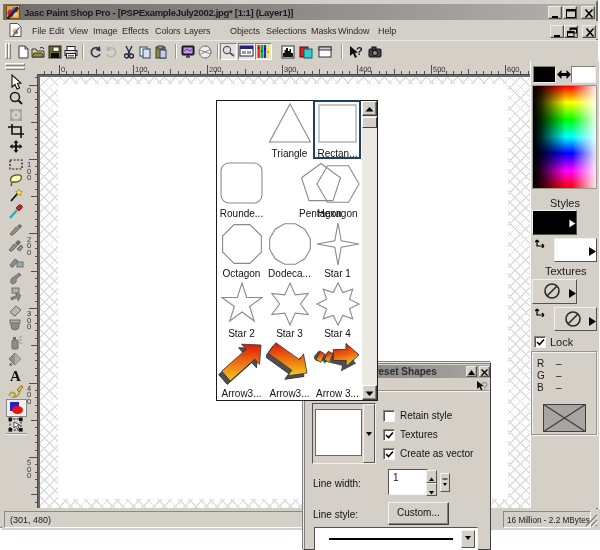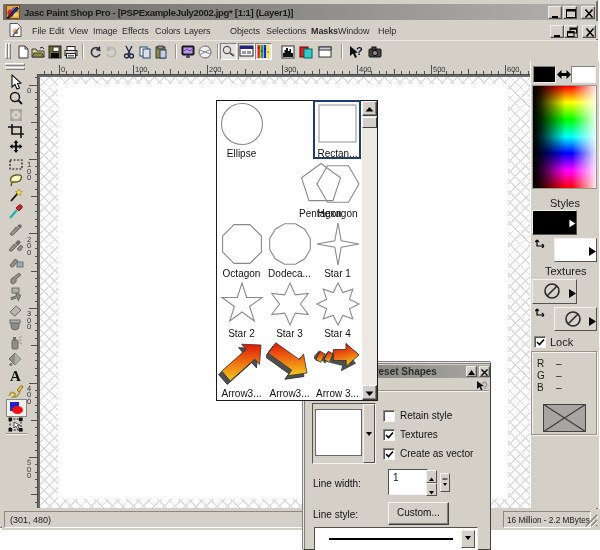--- a/index.html
+++ b/index.html
@@ -116,21 +116,21 @@
         </svg></div>
     <span class="mi" style="left:28px;">File</span>
     <span class="mi" style="left:45px;">Edit</span>
     <span class="mi" style="left:65px;">View</span>
     <span class="mi" style="left:89px;">Image</span>
     <span class="mi" style="left:118px;">Effects</span>
     <span class="mi" style="left:151px;">Colors</span>
     <span class="mi" style="left:180px;">Layers</span>
     <span class="mi" style="left:226px;">Objects</span>
     <span class="mi" style="left:262px;">Selections</span>
-    <span class="mi" style="left:307px;font-weight:bold;">Masks</span>
+    <span class="mi" style="left:307px;">Masks</span>
     <span class="mi" style="left:334px;">Window</span>
     <span class="mi" style="left:374px;">Help</span>
     <div class="winbtn" style="left:546px; top:4px;">
         <svg width="12" height="11" viewBox="0 0 12 11" style="display:block">
           <rect x="2" y="8" width="6" height="2" fill="#000"></rect>
         </svg>
       </div>
     <div class="winbtn" style="left:560px; top:4px;">
         <svg width="12" height="11" viewBox="0 0 12 11" style="display:block">
           <rect x="4" y="1" width="6.5" height="5" fill="#d4d0c8" stroke="#000"></rect>
@@ -644,26 +644,29 @@
             <line x1="14" y1="13" x2="13" y2="14"></line>
           </g>
           <g stroke="#fff" stroke-width="1">
             <line x1="15" y1="4" x2="4" y2="15"></line>
             <line x1="15" y1="9" x2="9" y2="15"></line>
           </g>
         </svg></div>
   </div>
 </div>
 <div id="dropdown">
-    <div class="cell" style="left:1px; top:0px;"><svg width="47" height="45" viewBox="0 0 47 45" style="">
-        <circle cx="24" cy="23" r="20.5" fill="none" stroke="#8a8a8a" stroke-width="1.1"></circle>
-      </svg><div class="cl">Ellipse</div></div>
+    <div class="cell" style="left:49px; top:0px;"><svg width="47" height="45" viewBox="0 0 47 45" style="">
+        <polygon points="24,3 44.5,41 3.5,41" fill="none" stroke="#8a8a8a" stroke-width="1.1"></polygon>
+      </svg><div class="cl">Triangle</div></div>
     <div class="cell" style="left:97px; top:0px;"><svg width="47" height="45" viewBox="0 0 47 45" style="">
         <rect x="5" y="4" width="37" height="37" fill="#fff" stroke="#9a9a9a" stroke-width="1.1"></rect>
       </svg><div class="cl">Rectan...</div></div>
+    <div class="cell" style="left:1px; top:60px;"><svg width="47" height="45" viewBox="0 0 47 45" style="">
+        <rect x="3" y="2" width="41" height="40" rx="8" fill="none" stroke="#8a8a8a" stroke-width="1.1"></rect>
+      </svg><div class="cl">Rounde...</div></div>
     <div class="cell" style="left:49px; top:60px;margin-left:31px;"><svg width="47" height="45" viewBox="0 0 47 45" style="">
         <polygon points="24.0,2.5 43.5,16.7 36.0,39.6 12.0,39.6 4.5,16.7" fill="none" stroke="#8a8a8a" stroke-width="1.1"></polygon>
       </svg><div class="cl">Pentagon</div></div>
     <div class="cell" style="left:97px; top:60px;"><svg width="47" height="45" viewBox="0 0 47 45" style="">
         <polygon points="34.5,4.8 45.0,23.0 34.5,41.2 13.5,41.2 3.0,23.0 13.5,4.8" fill="none" stroke="#8a8a8a" stroke-width="1.1"></polygon>
       </svg><div class="cl">Hexagon</div></div>
     <div class="cell" style="left:1px; top:120px;"><svg width="47" height="45" viewBox="0 0 47 45" style="">
         <polygon points="32.0,3.6 43.4,15.0 43.4,31.0 32.0,42.4 16.0,42.4 4.6,31.0 4.6,15.0 16.0,3.6" fill="none" stroke="#8a8a8a" stroke-width="1.1"></polygon>
       </svg><div class="cl">Octagon</div></div>
     <div class="cell" style="left:49px; top:120px;"><svg width="47" height="45" viewBox="0 0 47 45" style="">

